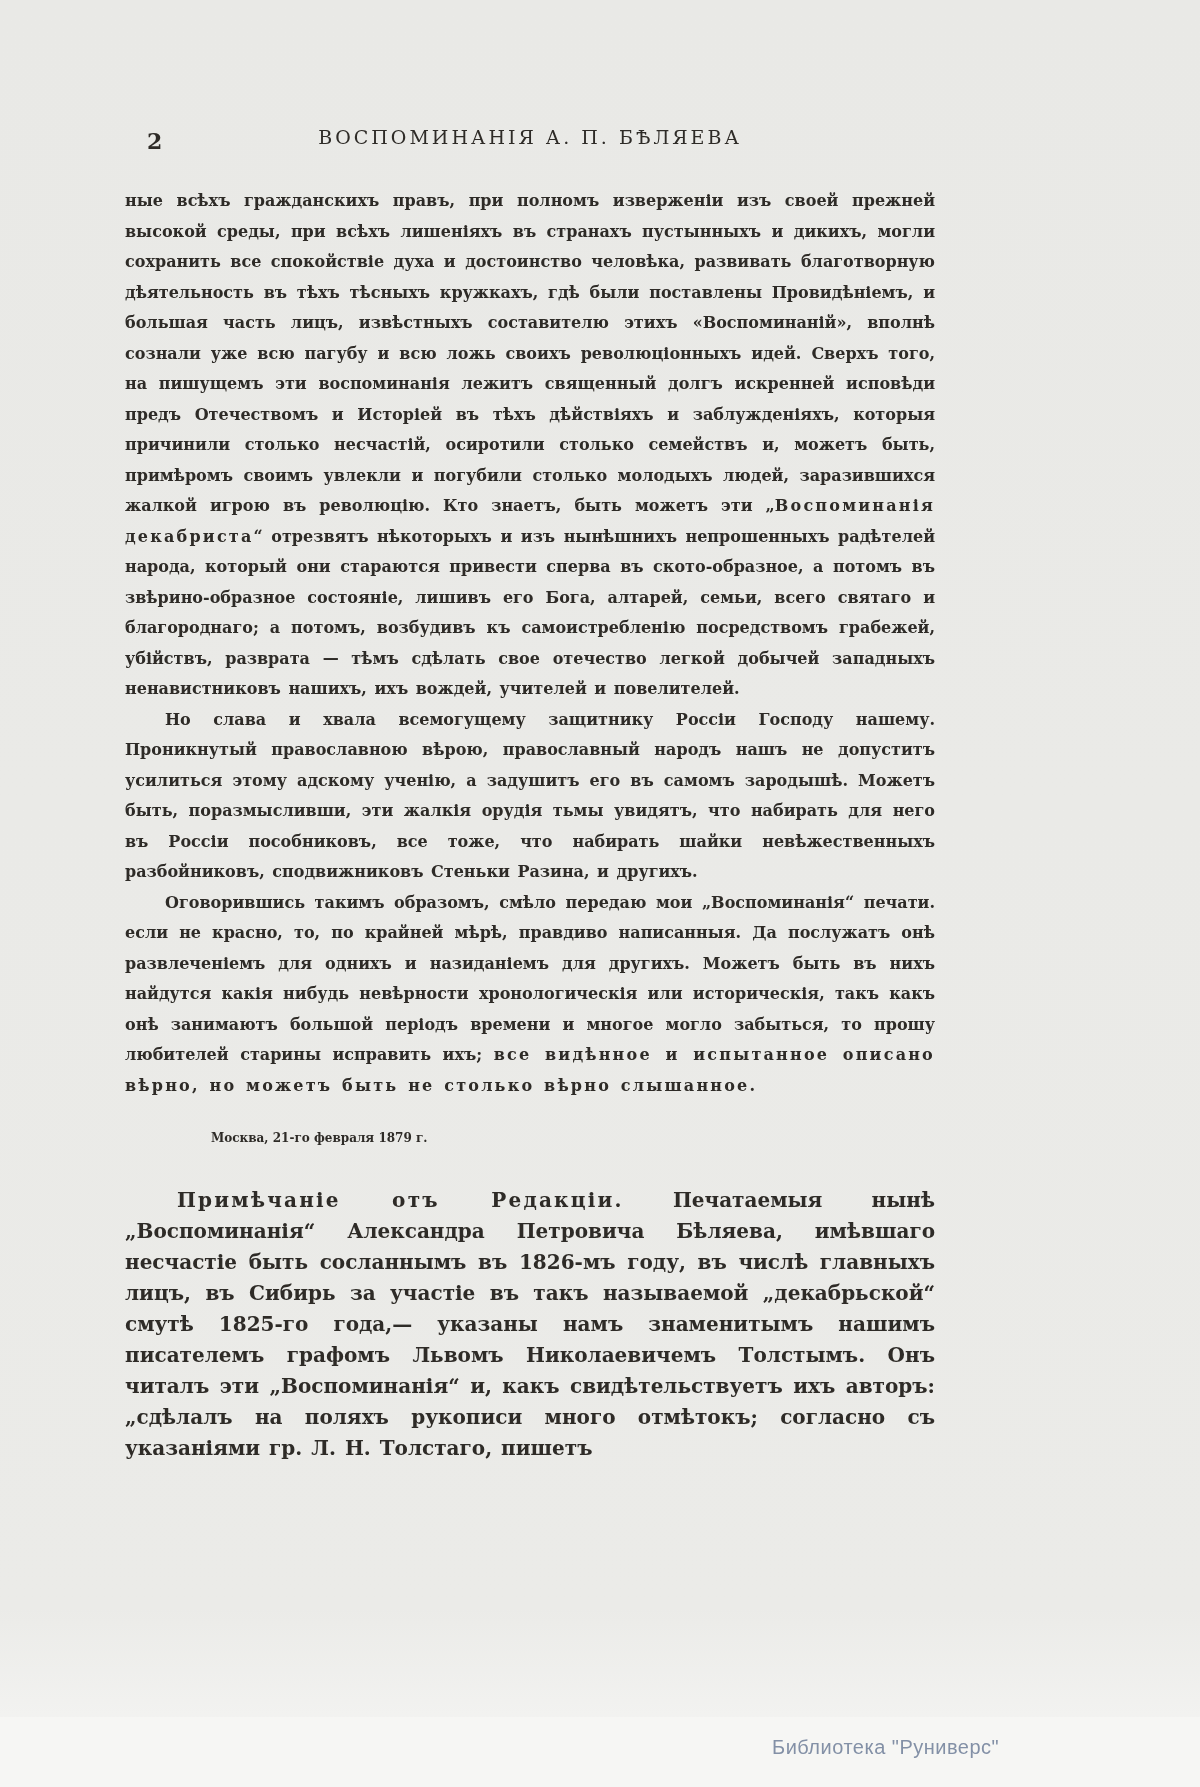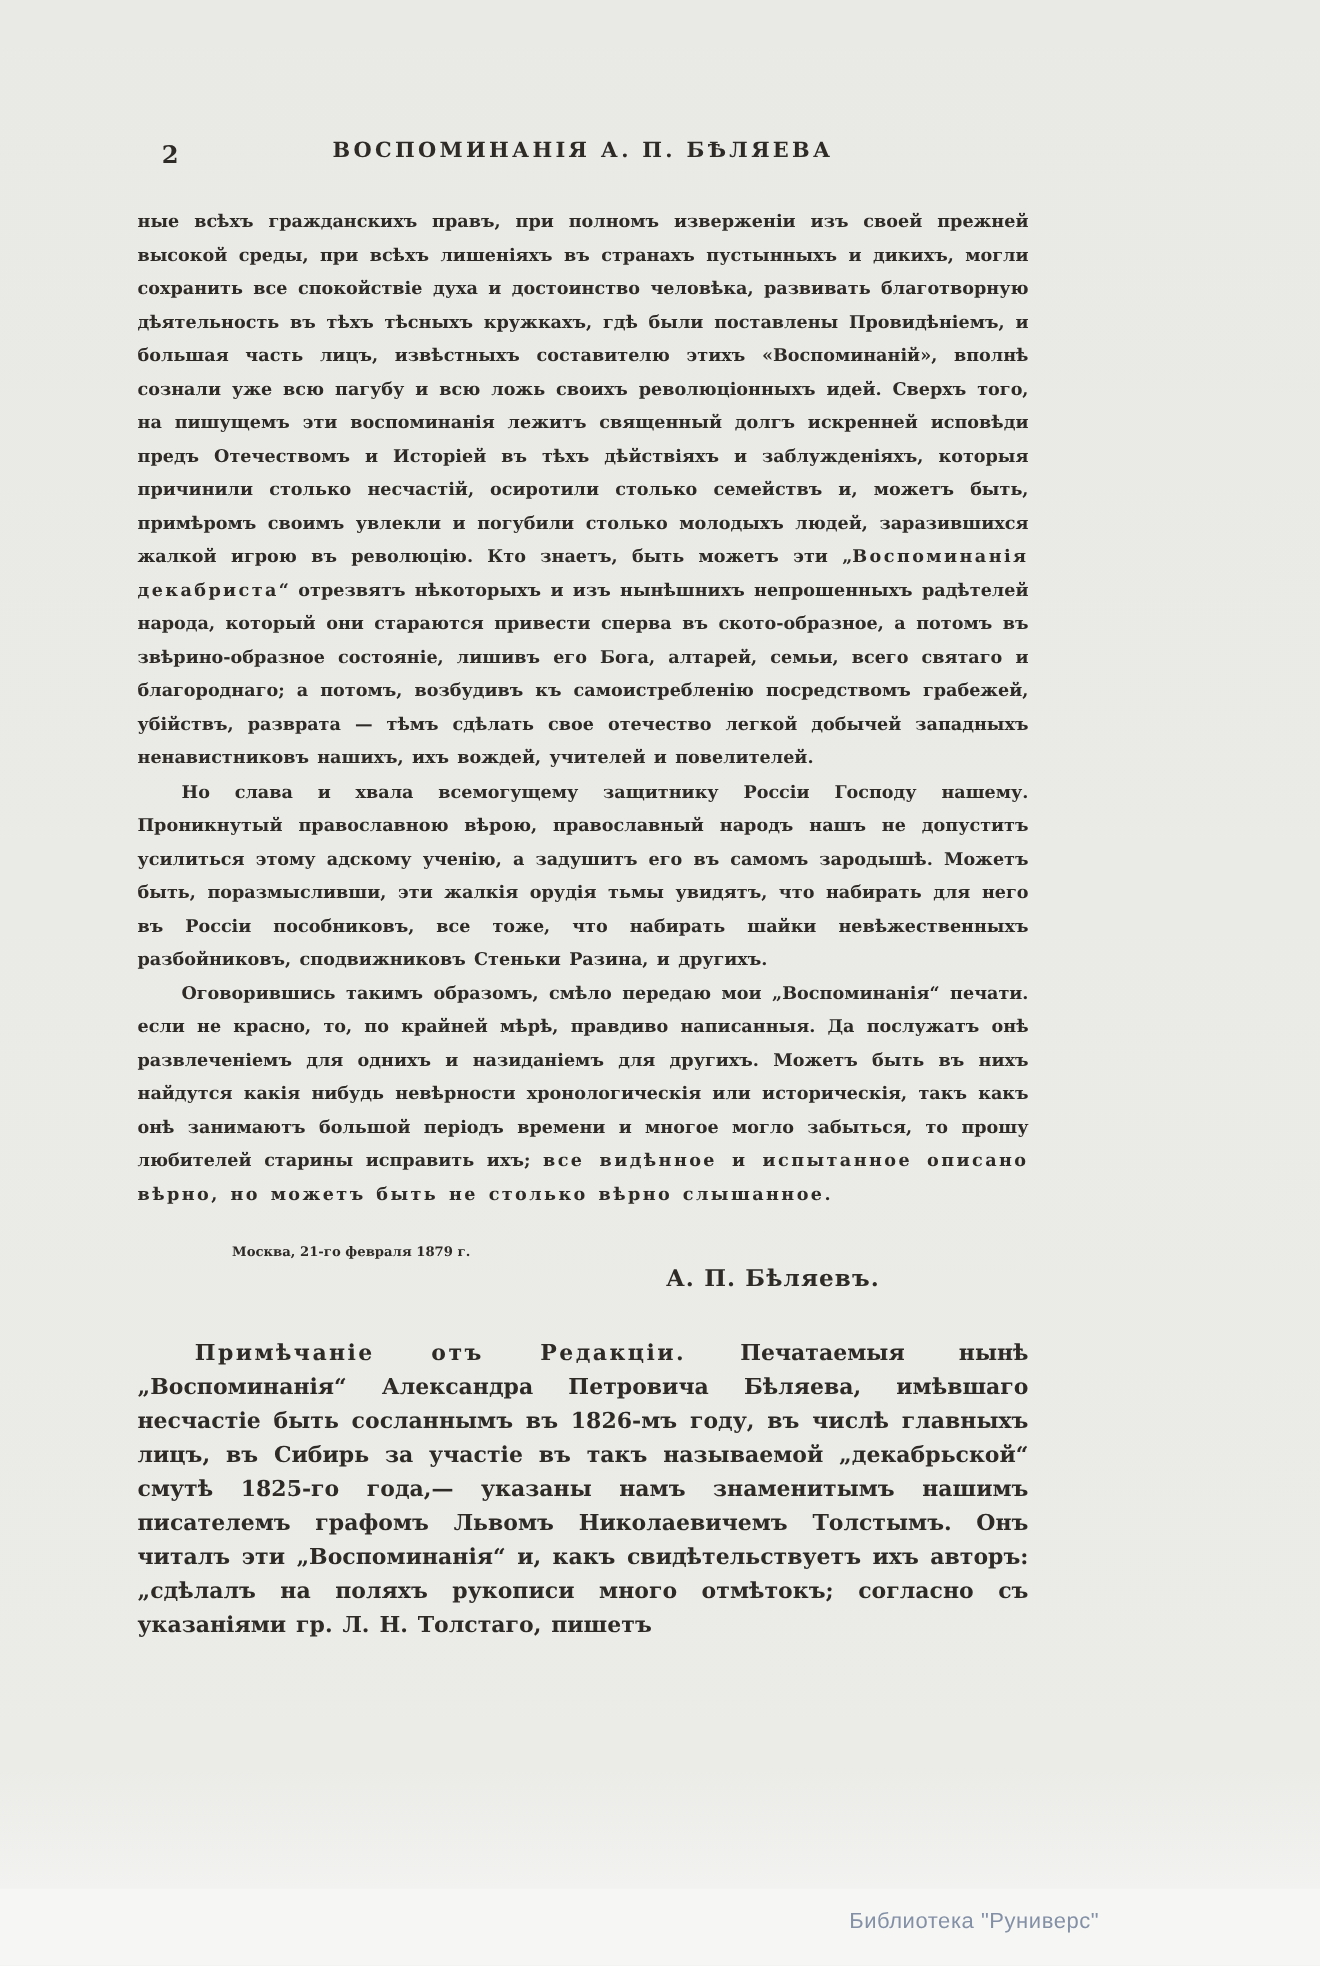--- a/index.html
+++ b/index.html
@@ -34,21 +34,21 @@
     position: absolute;
     left: 22px;
     top: 2px;
     font-size: 22px;
     font-weight: 700;
   }
   .running-title {
     display: block;
     text-align: center;
     font-size: 19px;
-    font-weight: 700;
+    font-weight: 400;
     letter-spacing: 3px;
   }
   .body-text {
     margin-top: 26px;
   }
   .body-text p {
     margin: 0;
     font-size: 16px;
     font-weight: 700;
     line-height: 30.5px;
@@ -117,21 +117,20 @@
       <span class="running-title">ВОСПОМИНАНІЯ А. П. БѢЛЯЕВА</span>
     </div>
 
     <div class="body-text" id="paragraphs">
         <p><span>ные всѣхъ гражданскихъ правъ, при полномъ изверженіи изъ своей прежней высокой среды, при всѣхъ лишеніяхъ въ странахъ пустынныхъ и дикихъ, могли сохранить все спокойствіе духа и достоинство человѣка, развивать благотворную дѣятельность въ тѣхъ тѣсныхъ кружкахъ, гдѣ были поставлены Провидѣніемъ, и большая часть лицъ, извѣстныхъ составителю этихъ «Воспоминаній», вполнѣ сознали уже всю пагубу и всю ложь своихъ революціонныхъ идей. Сверхъ того, на пишущемъ эти воспоминанія лежитъ священный долгъ искренней исповѣди предъ Отечествомъ и Исторіей въ тѣхъ дѣйствіяхъ и заблужденіяхъ, которыя причинили столько несчастій, осиротили столько семействъ и, можетъ быть, примѣромъ своимъ увлекли и погубили столько молодыхъ людей, заразившихся жалкой игрою въ революцію. Кто знаетъ, быть можетъ эти „</span><span class="spaced">Воспоминанія декабриста</span><span>“ отрезвятъ нѣкоторыхъ и изъ нынѣшнихъ непрошенныхъ радѣтелей народа, который они стараются привести сперва въ ското-образное, а потомъ въ звѣрино-образное состояніе, лишивъ его Бога, алтарей, семьи, всего святаго и благороднаго; а потомъ, возбудивъ къ самоистребленію посредствомъ грабежей, убійствъ, разврата — тѣмъ сдѣлать свое отечество легкой добычей западныхъ ненавистниковъ нашихъ, ихъ вождей, учителей и повелителей.</span></p>
         <p class="indent"><span>Но слава и хвала всемогущему защитнику Россіи Господу нашему. Проникнутый православною вѣрою, православный народъ нашъ не допуститъ усилиться этому адскому ученію, а задушитъ его въ самомъ зародышѣ. Можетъ быть, поразмысливши, эти жалкія орудія тьмы увидятъ, что набирать для него въ Россіи пособниковъ, все тоже, что набирать шайки невѣжественныхъ разбойниковъ, сподвижниковъ Стеньки Разина, и другихъ.</span></p>
         <p class="indent"><span>Оговорившись такимъ образомъ, смѣло передаю мои „Воспоминанія“ печати. если не красно, то, по крайней мѣрѣ, правдиво написанныя. Да послужатъ онѣ развлеченіемъ для однихъ и назиданіемъ для другихъ. Можетъ быть въ нихъ найдутся какія нибудь невѣрности хронологическія или историческія, такъ какъ онѣ занимаютъ большой періодъ времени и многое могло забыться, то прошу любителей старины исправить ихъ; </span><span class="spaced">все видѣнное и испытанное описано вѣрно, но можетъ быть не столько вѣрно слышанное.</span></p>
       </div>
 
     <div class="dateline">Москва, 21-го февраля 1879 г.</div>
-    <div class="signature">А. П. Бѣляевъ.</div>
 
     <div class="note">
       <p><span class="spaced">Примѣчаніе отъ Редакціи.</span><span> Печатаемыя нынѣ „Воспоминанія“ Александра Петровича Бѣляева, имѣвшаго несчастіе быть сосланнымъ въ 1826-мъ году, въ числѣ главныхъ лицъ, въ Сибирь за участіе въ такъ называемой „декабрьской“ смутѣ 1825-го года,— указаны намъ знаменитымъ нашимъ писателемъ графомъ Львомъ Николаевичемъ Толстымъ. Онъ читалъ эти „Воспоминанія“ и, какъ свидѣтельствуетъ ихъ авторъ: „сдѣлалъ на поляхъ рукописи много отмѣтокъ; согласно съ указаніями гр. Л. Н. Толстаго, пишетъ</span></p>
     </div>
 
   </div>
 
   <div class="footer-strip"></div>
   <span class="watermark">Библиотека "Руниверс"</span>
 </div>

